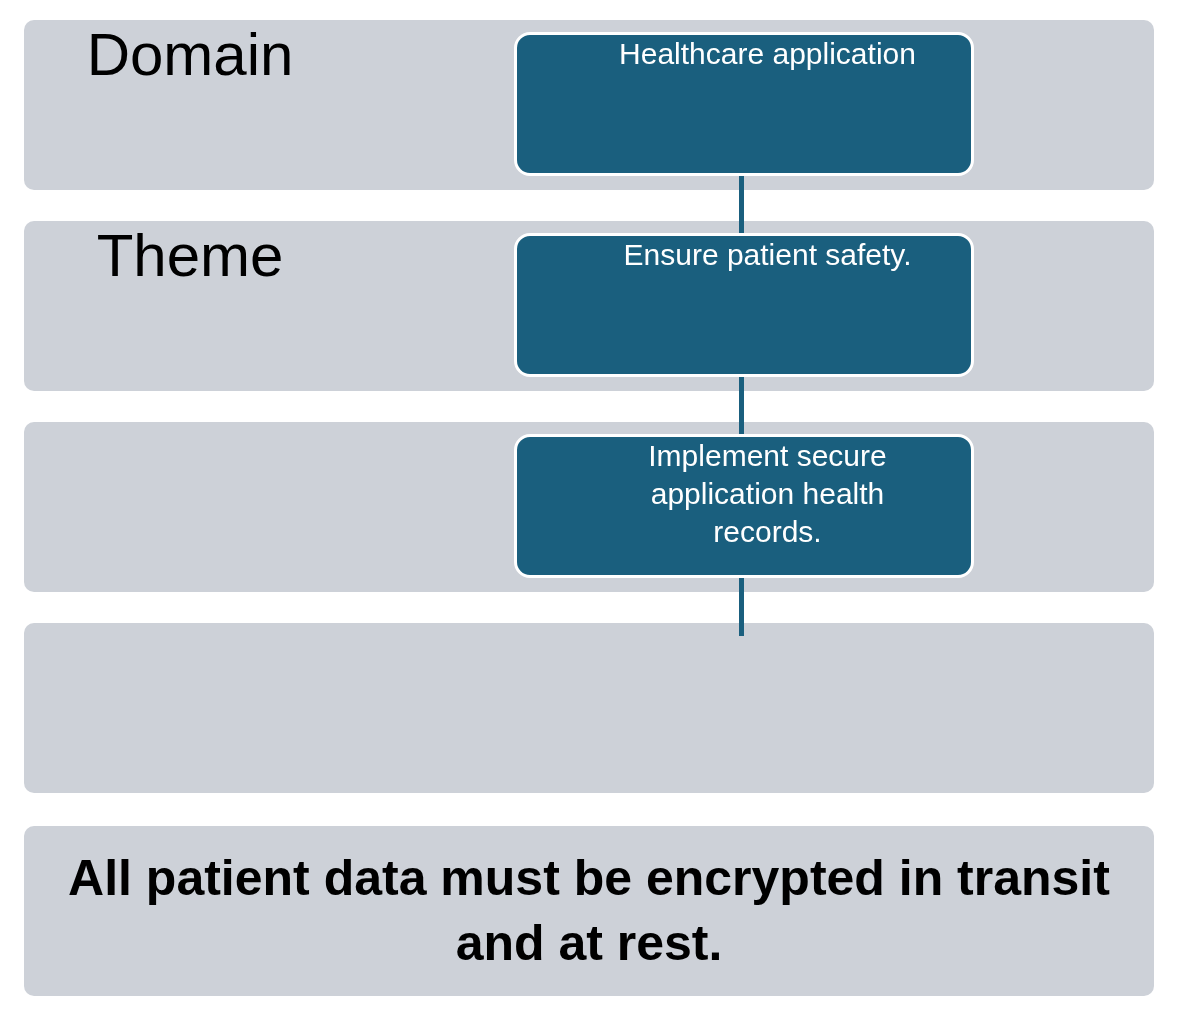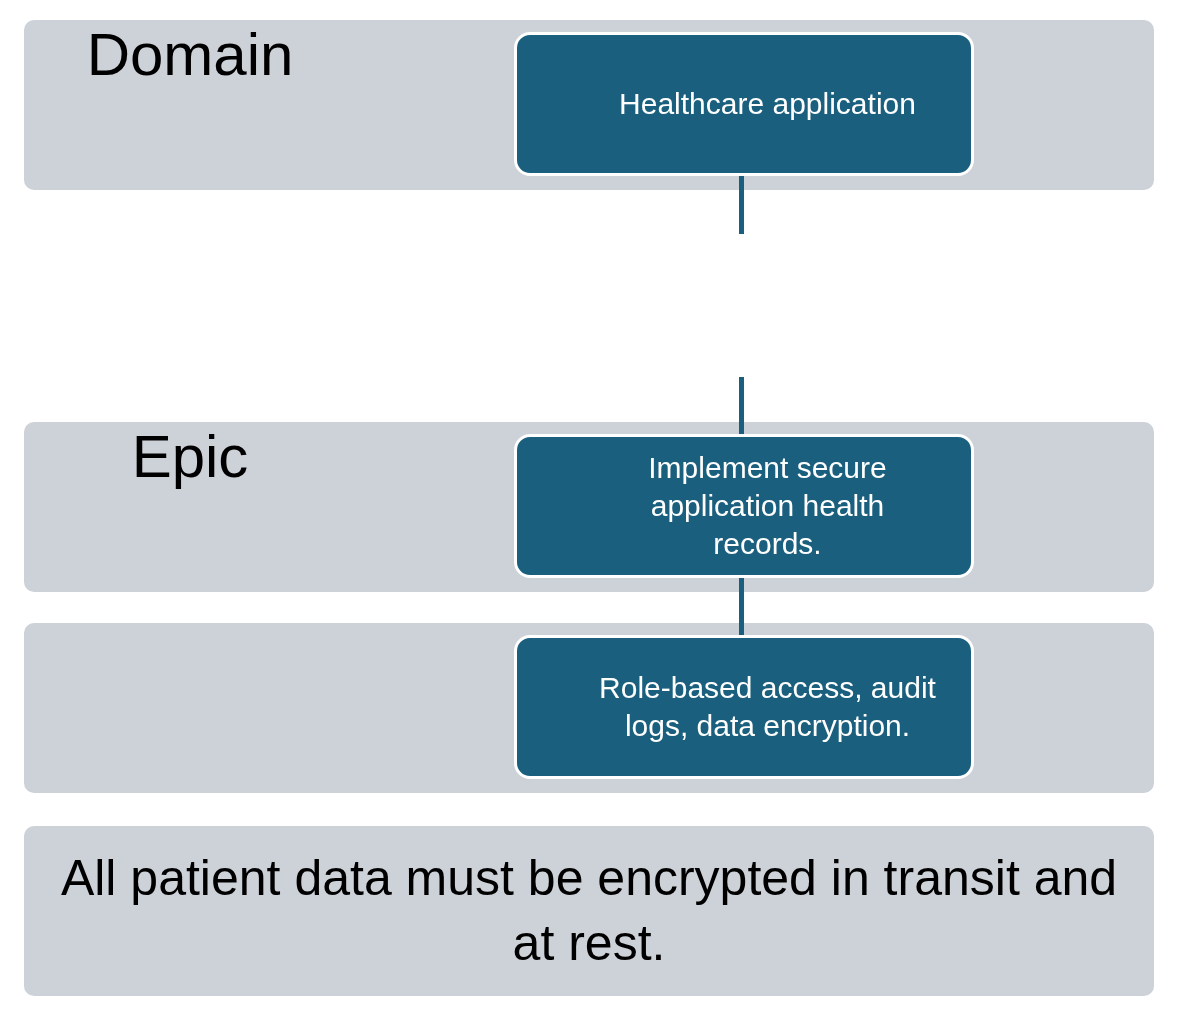--- a/index.html
+++ b/index.html
@@ -47,21 +47,20 @@
     position: absolute;
     left: 490px;   
     top: 12px;
     width: 460px;
     height: 144px;
     box-sizing: border-box;
     background: #1a5f7e;
     border: 3px solid #ffffff;
     border-radius: 16px;
     display: flex;
-    align-items: center;
     justify-content: center;
     z-index: 2;
     padding-left: 47px;
   }
   .value-text {
     color: #ffffff;
     font-size: 30px;
     line-height: 1.27;
     text-align: center;
     max-width: 350px;
@@ -80,20 +79,21 @@
     position: absolute;
     left: 24px;
     top: 826px;
     width: 1130px;
     height: 170px;
     background: #cdd1d8;
     border-radius: 10px;
     display: flex;
     align-items: center;
     justify-content: center;
+    font-weight: bold;
   }
   .note-text {
     width: 1096px;
     font-size: 50px;
     line-height: 1.3;
     text-align: center;
     color: #000000;
   }
 </style>
 </head>
@@ -103,34 +103,36 @@
 
   <div class="row row-1">
     <div class="label-area">
       <span class="label">Domain</span>
     </div>
     <div class="value-box">
       <span class="value-text">Healthcare application</span>
     </div>
   </div>
 
+  <div class="row row-2">
+    <div class="label-area">
+      <span class="label">Theme</span>
+    </div>
+    <div class="value-box">
+      <span class="value-text">Ensure patient safety.</span>
+    </div>
+  </div>
 
   <div class="row row-3">
-    <div class="label-area">
-      <span class="label">Epic</span>
-    </div>
     <div class="value-box">
       <span class="value-text">Implement secure application health records.</span>
     </div>
   </div>
 
   <div class="row row-4">
-    <div class="value-box">
-      <span class="value-text">Role-based access, audit logs, data encryption.</span>
-    </div>
   </div>
 
   <div class="connector connector-1"></div>
   <div class="connector connector-2"></div>
   <div class="connector connector-3"></div>
 
   <div class="note-row">
     <div class="note-text">All patient data must be encrypted in transit and at rest.</div>
   </div>
 

